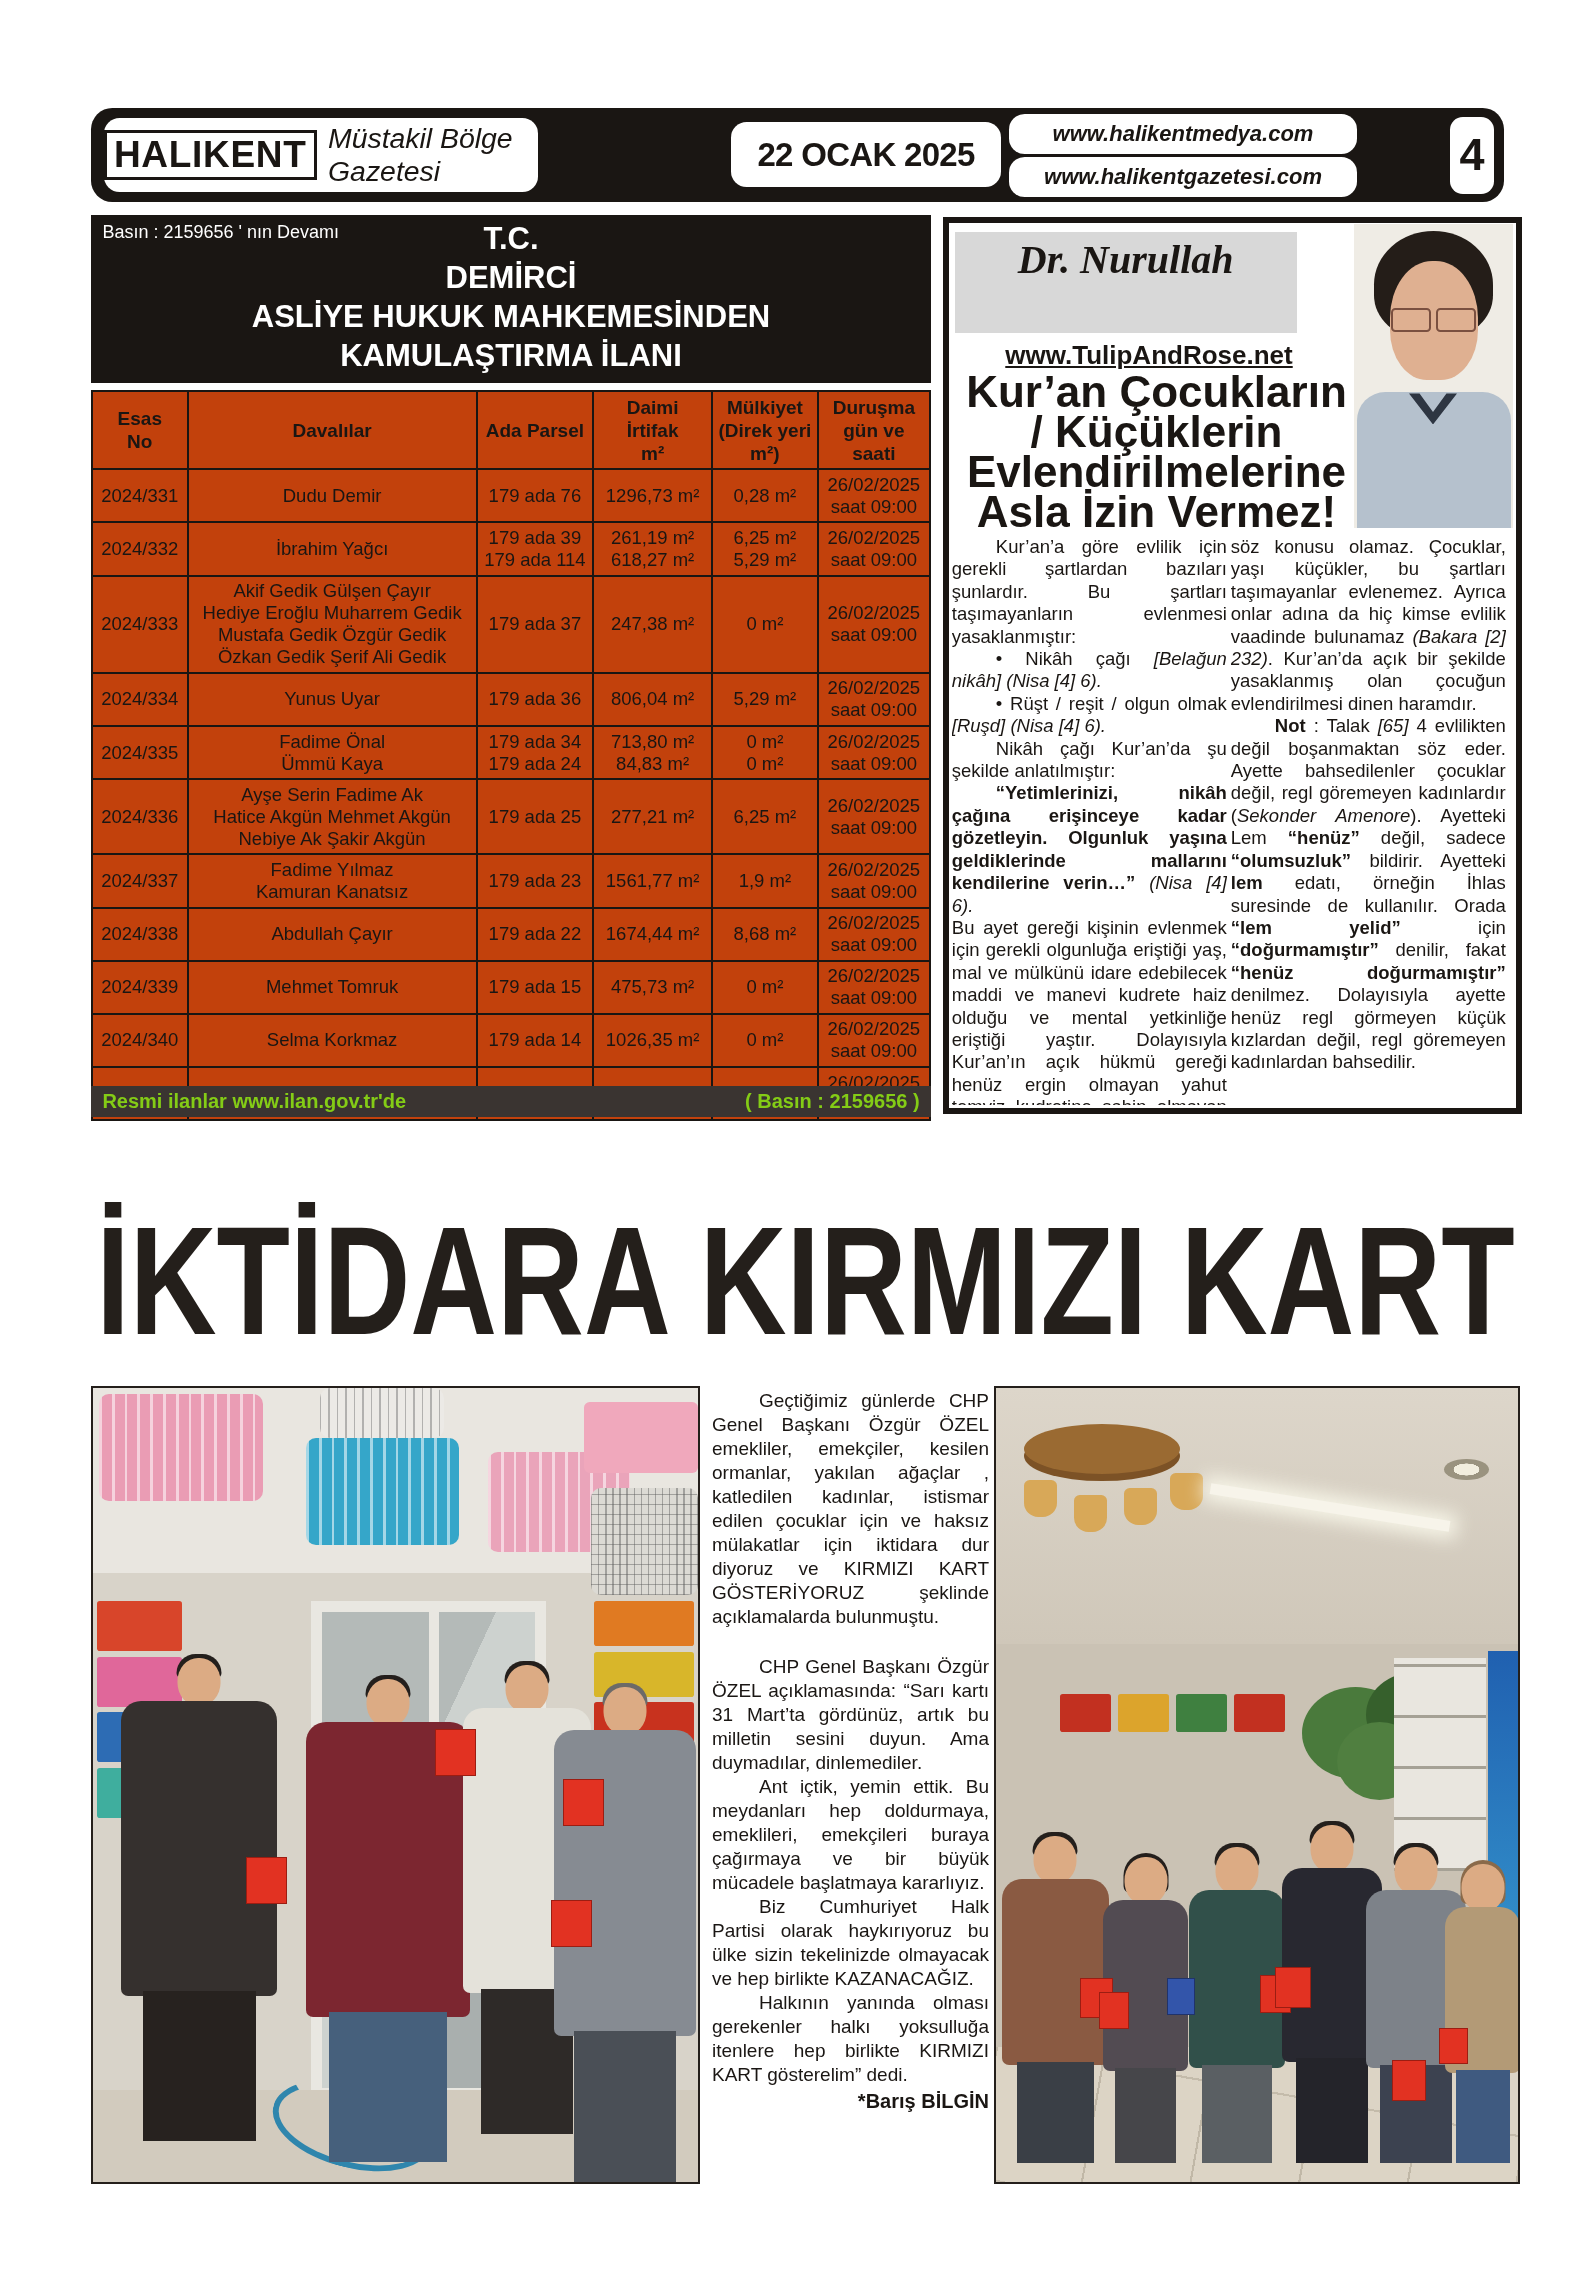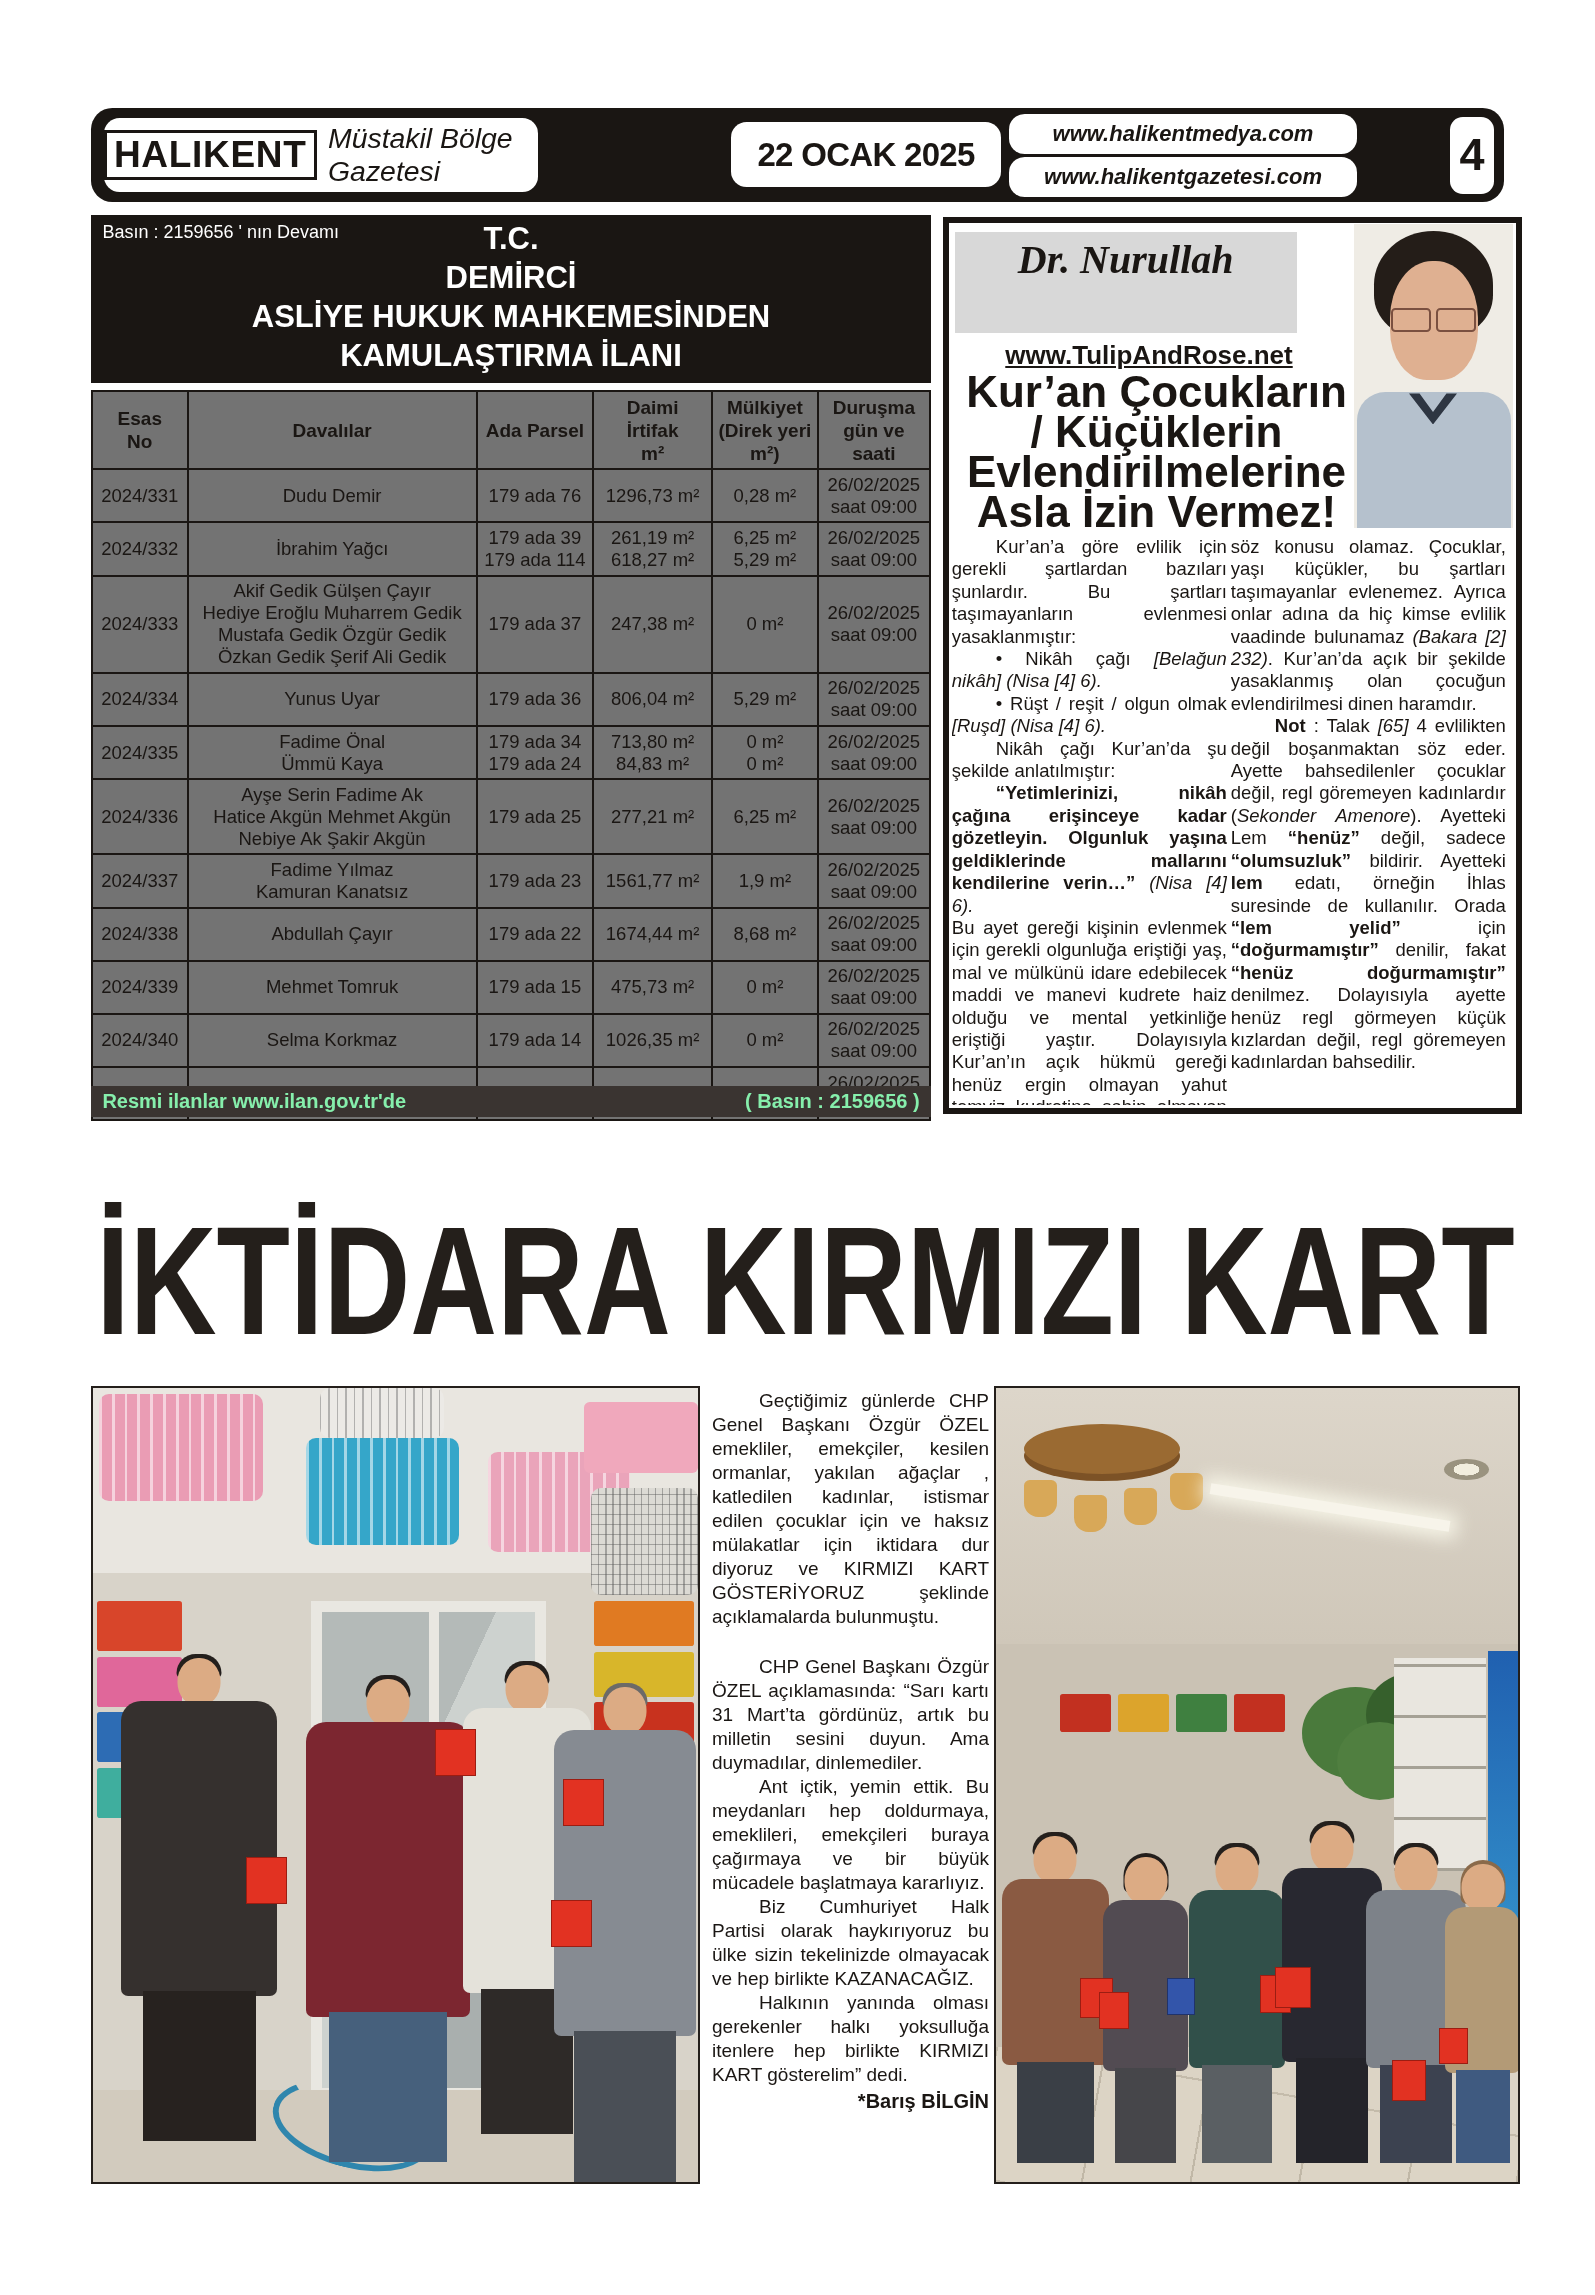--- a/index.html
+++ b/index.html
@@ -31,31 +31,31 @@
   .notice-head {
     position:absolute; left:91px; top:215px; width:840px; height:168px;
     background:#1a1613; color:#ffffff;
   }
   .continuation { position:absolute; left:11.4px; top:7.1px; font-size:18px; }
   .notice-titles { position:absolute; left:0; right:0; top:4.3px;
                    text-align:center; font-weight:bold; }
   .notice-titles .line { font-size:31px; line-height:39px; }
   .notice-table {
     position:absolute; left:91px; top:390px; width:840px;
-    border-collapse:collapse; background:#737373;
+    border-collapse:collapse; background:#c2410c;
   }
   .notice-table th, .notice-table td {
     border:2.1px solid #1a1613; white-space:pre-line; text-align:center;
     vertical-align:middle; padding:3.6px 2.8px;
   }
   .notice-table th { font-size:19px; line-height:23px; font-weight:bold; }
   .notice-table td { font-size:18.5px; line-height:22px; }
   .notice-footer {
     position:absolute; left:91px; top:1086px; width:840px; height:31px;
-    background:#3a3431; color:#86efac; display:flex; align-items:center;
+    background:#3a3431; color:#84cc16; display:flex; align-items:center;
     justify-content:space-between; padding:0 11.4px; font-size:20px; font-weight:bold;
   }
   
   .column-box {
     position:absolute; left:943px; top:217px; width:579px; height:897px;
     border:6.4px solid #1a1613; background:#ffffff;
   }
   .gray-title {
     position:absolute; left:5.7px; top:8.5px; width:342px; height:101px;
     background:#d8d8d8; text-align:center;

